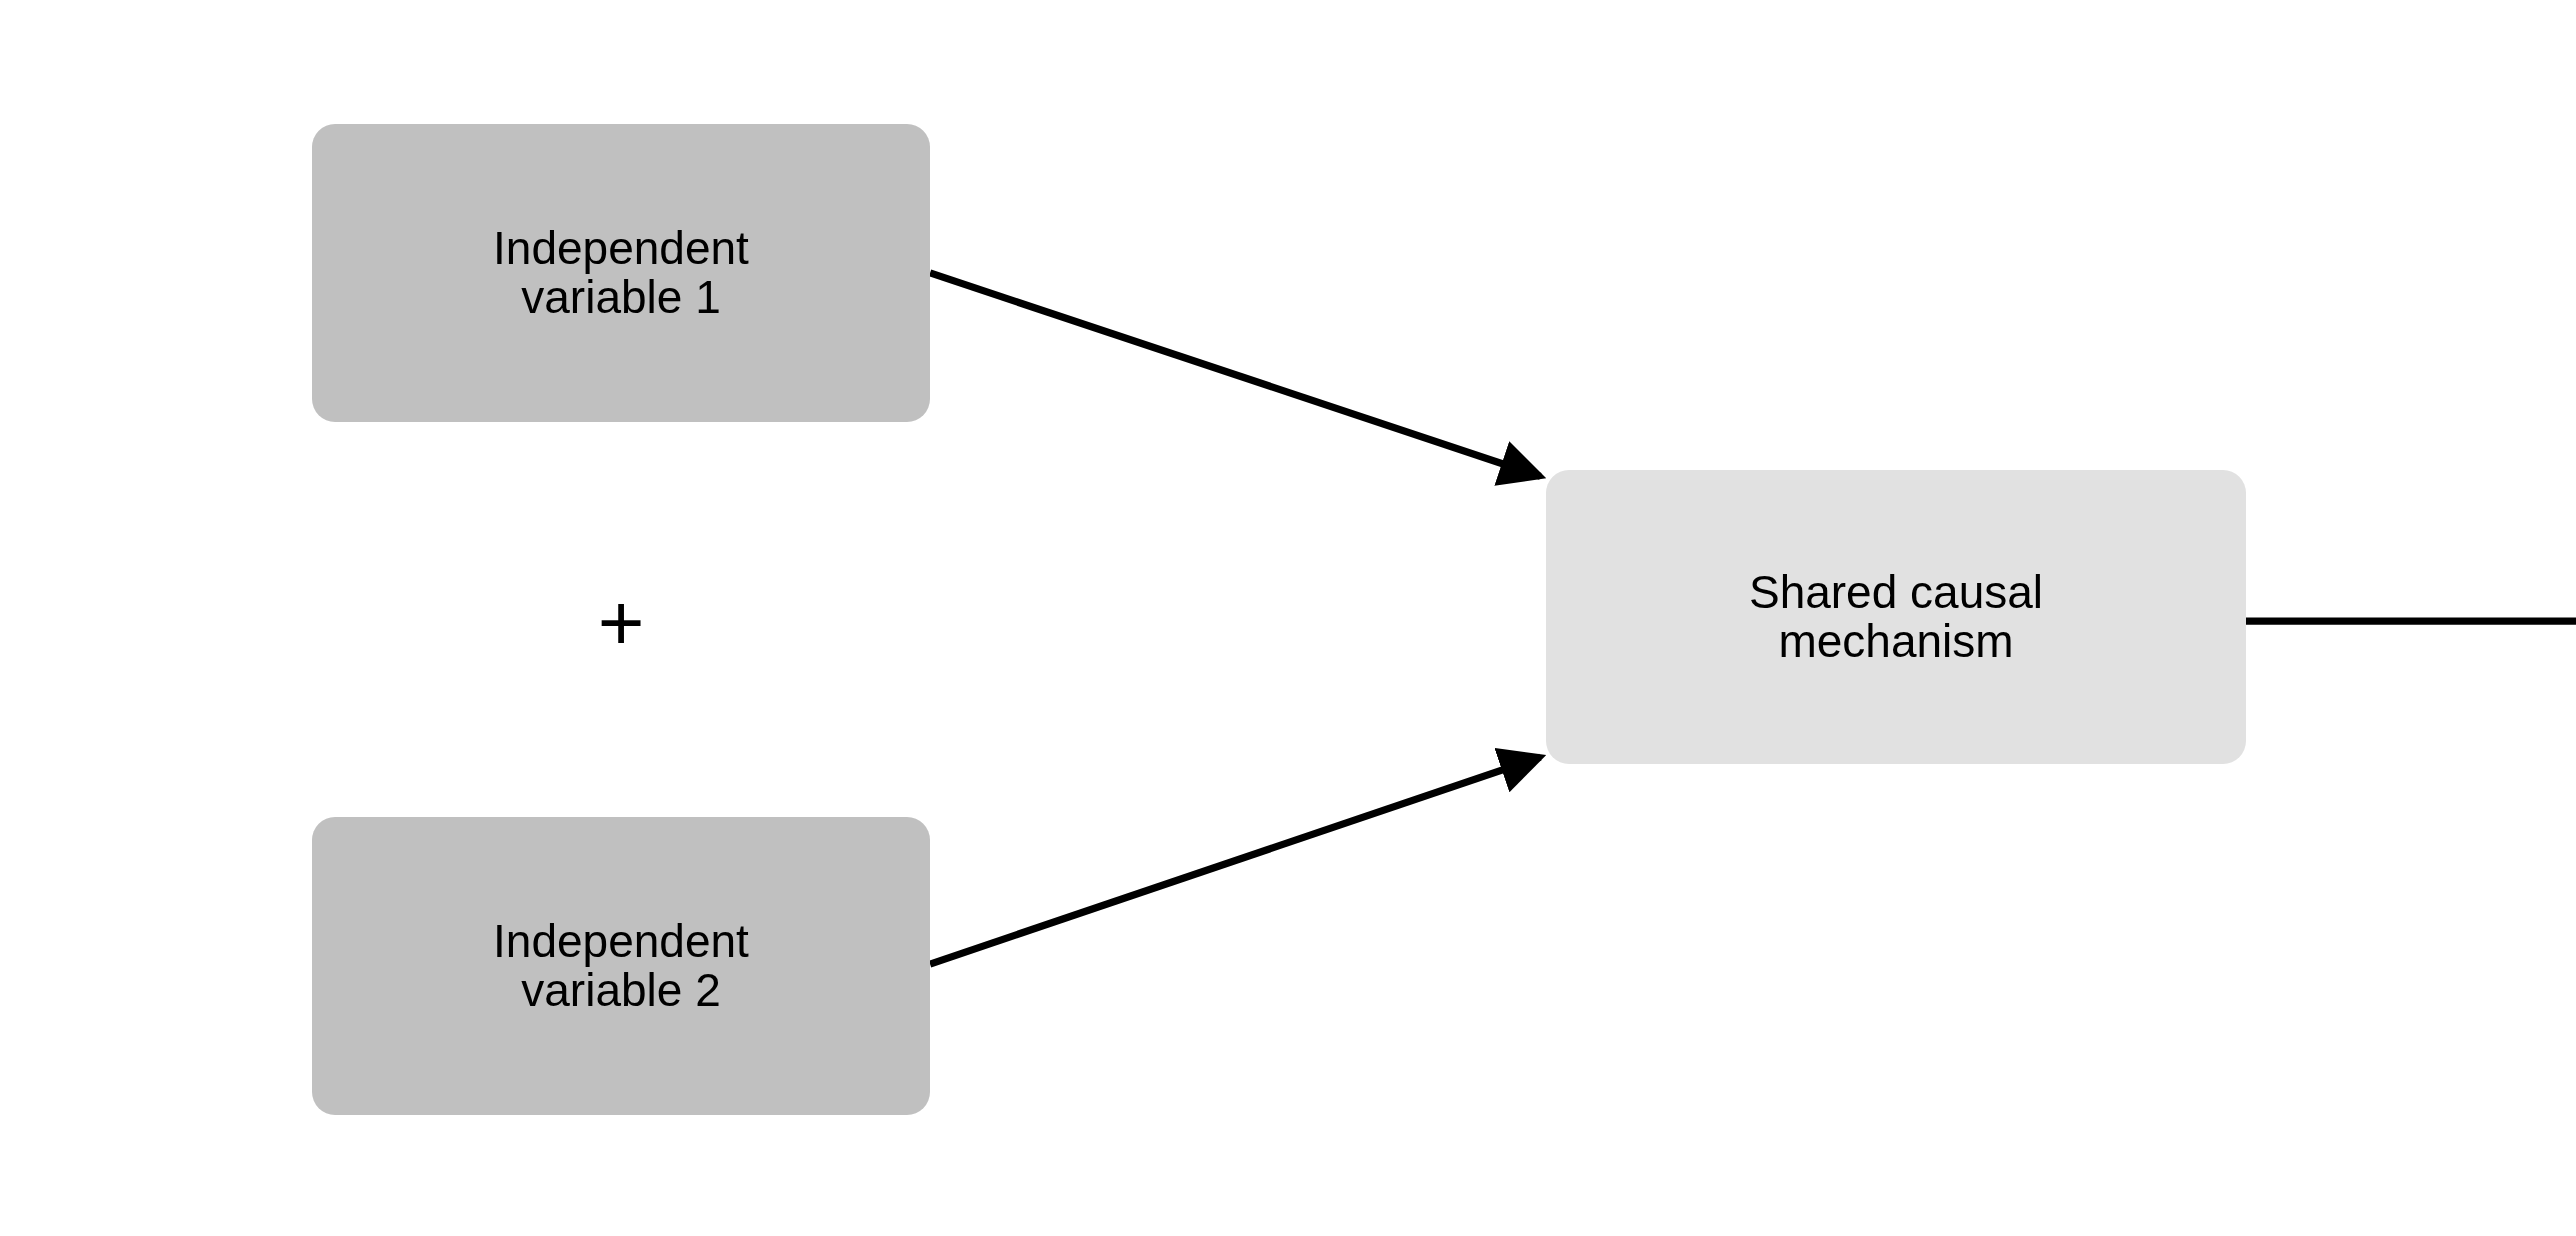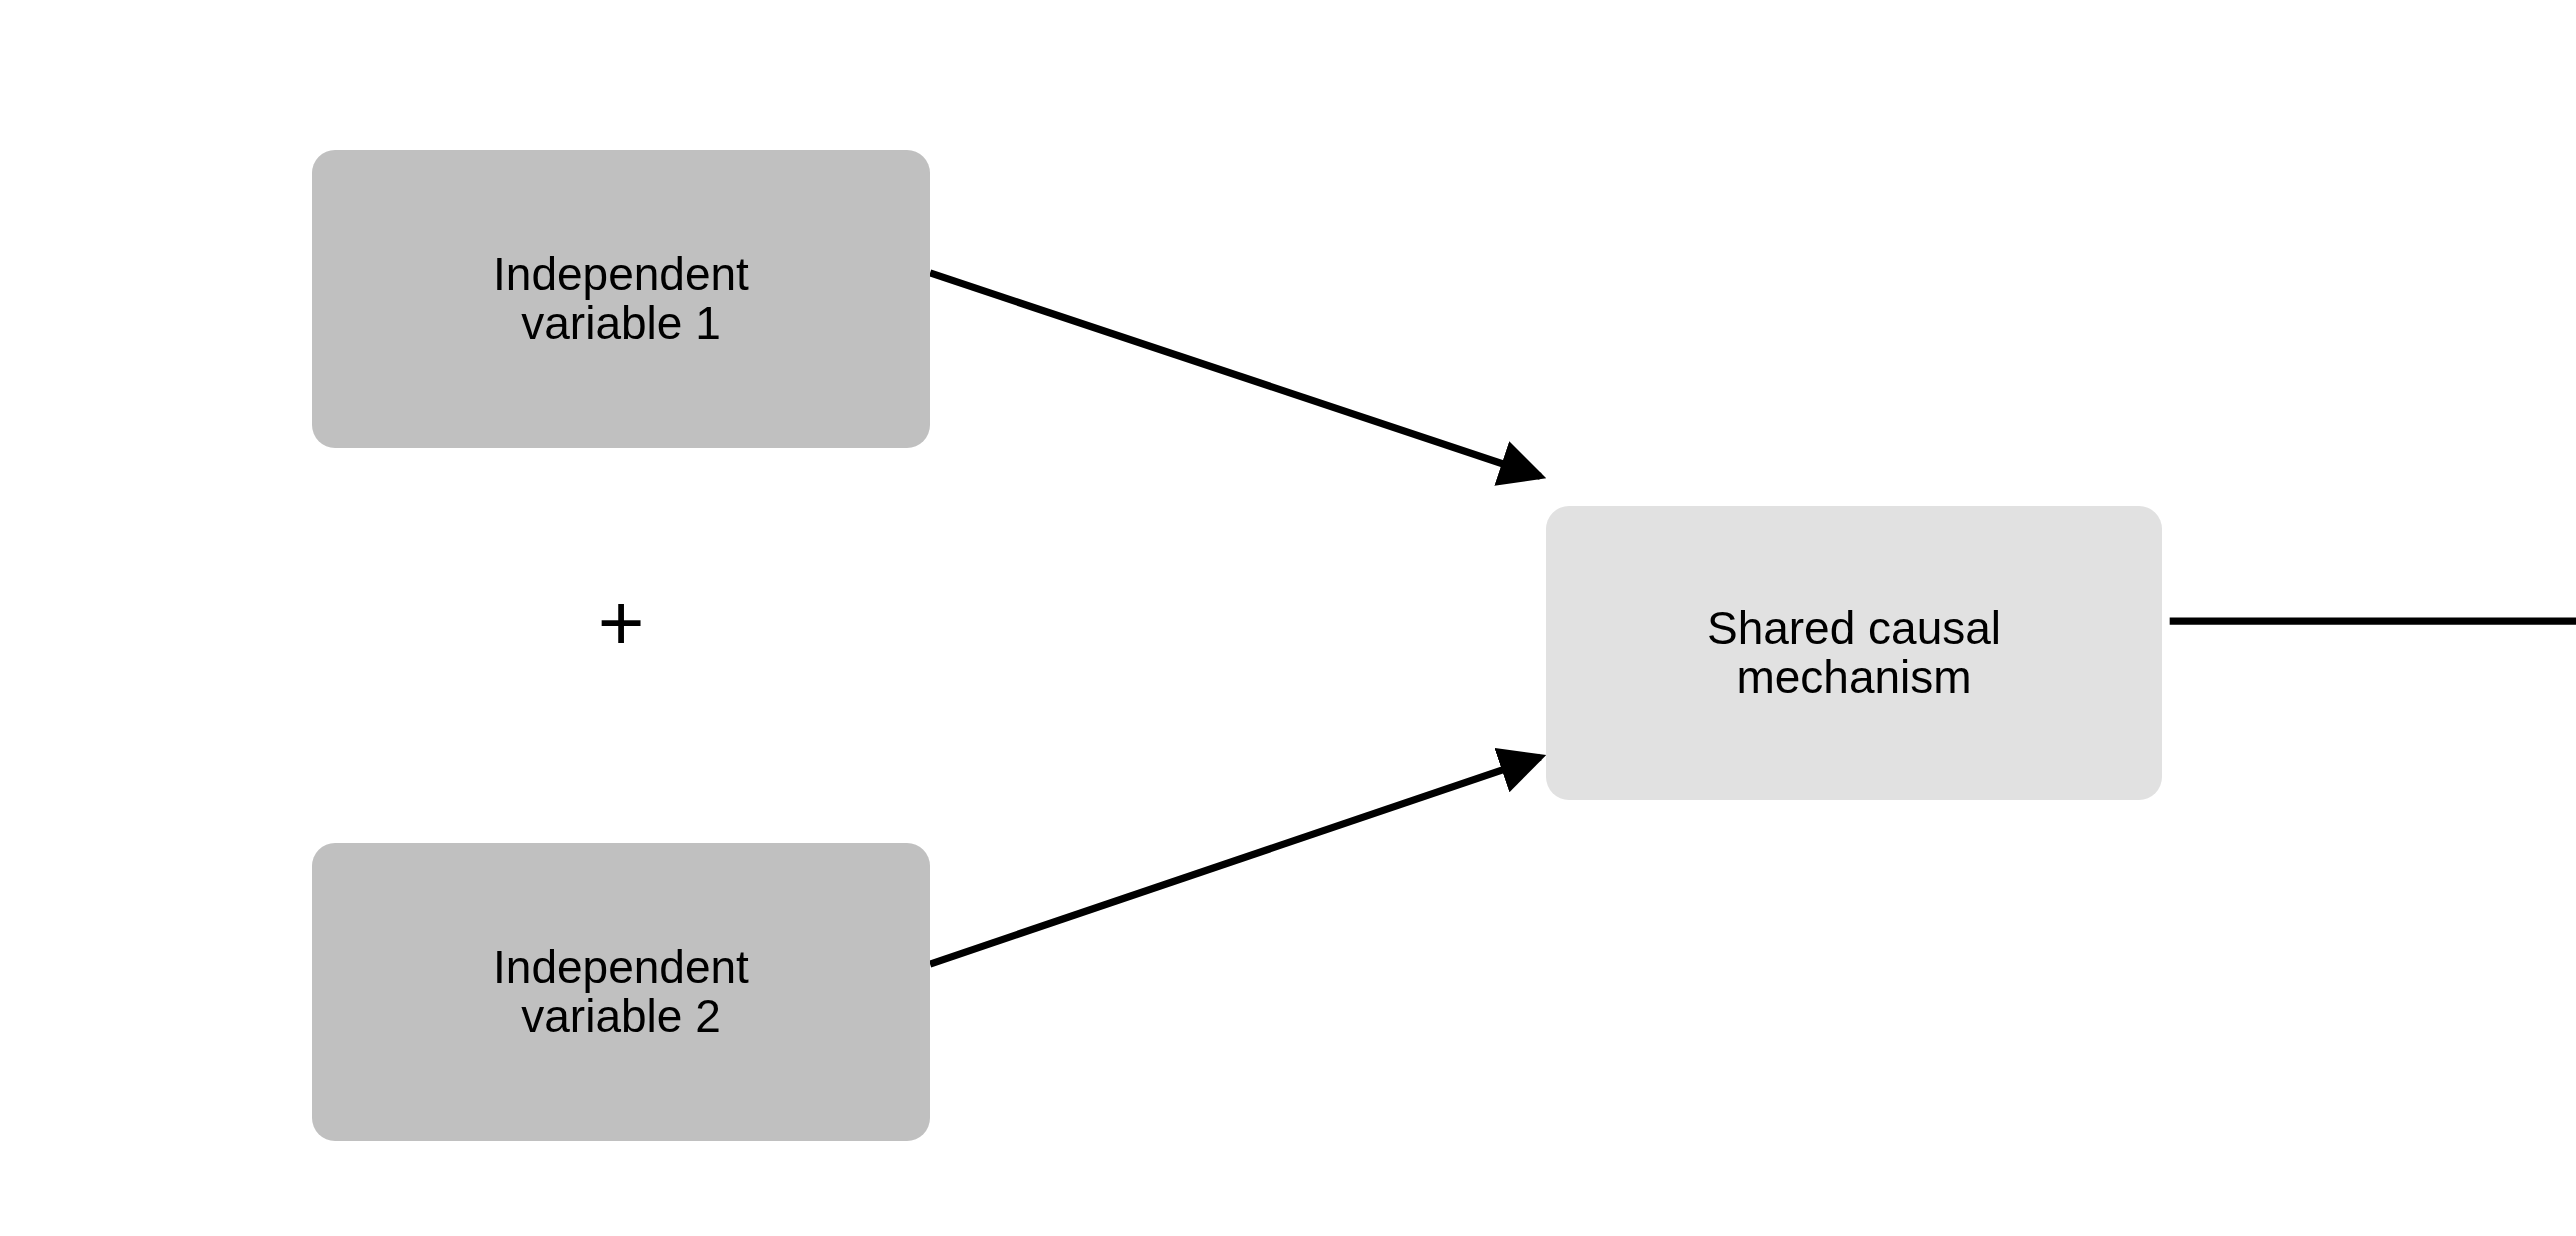--- a/index.html
+++ b/index.html
@@ -16,35 +16,34 @@
     height: 1236px;
     background: #ffffff;
     overflow: hidden;
   }
   .node {
     position: absolute;
     border-radius: 23px;
     display: flex;
     align-items: center;
     justify-content: center;
-    margin-top: 26px;
   }
   .node-label {
     font-size: 46px;
     line-height: 1.07;
     text-align: center;
     white-space: pre-line;
     color: #000000;
   }
   .node--gray { background: #c0c0c0; }
   .node--light { background: #e1e1e1; }
 
   .node--iv1  { left: 312px;  top: 124px;  width: 618px; height: 298px; }
   .node--iv2  { left: 312px;  top: 817px; width: 618px; height: 298px; }
-  .node--mech { left: 1546px; top: 480px;  width: 616px; height: 294px; }
+  .node--mech { left: 1546px; top: 470px;  width: 700px; height: 294px; }
 
   .plus-operator {
     position: absolute;
     left: 531px;
     top: 548px;
     width: 180px;
     height: 149px;
     display: flex;
     align-items: center;
     justify-content: center;

